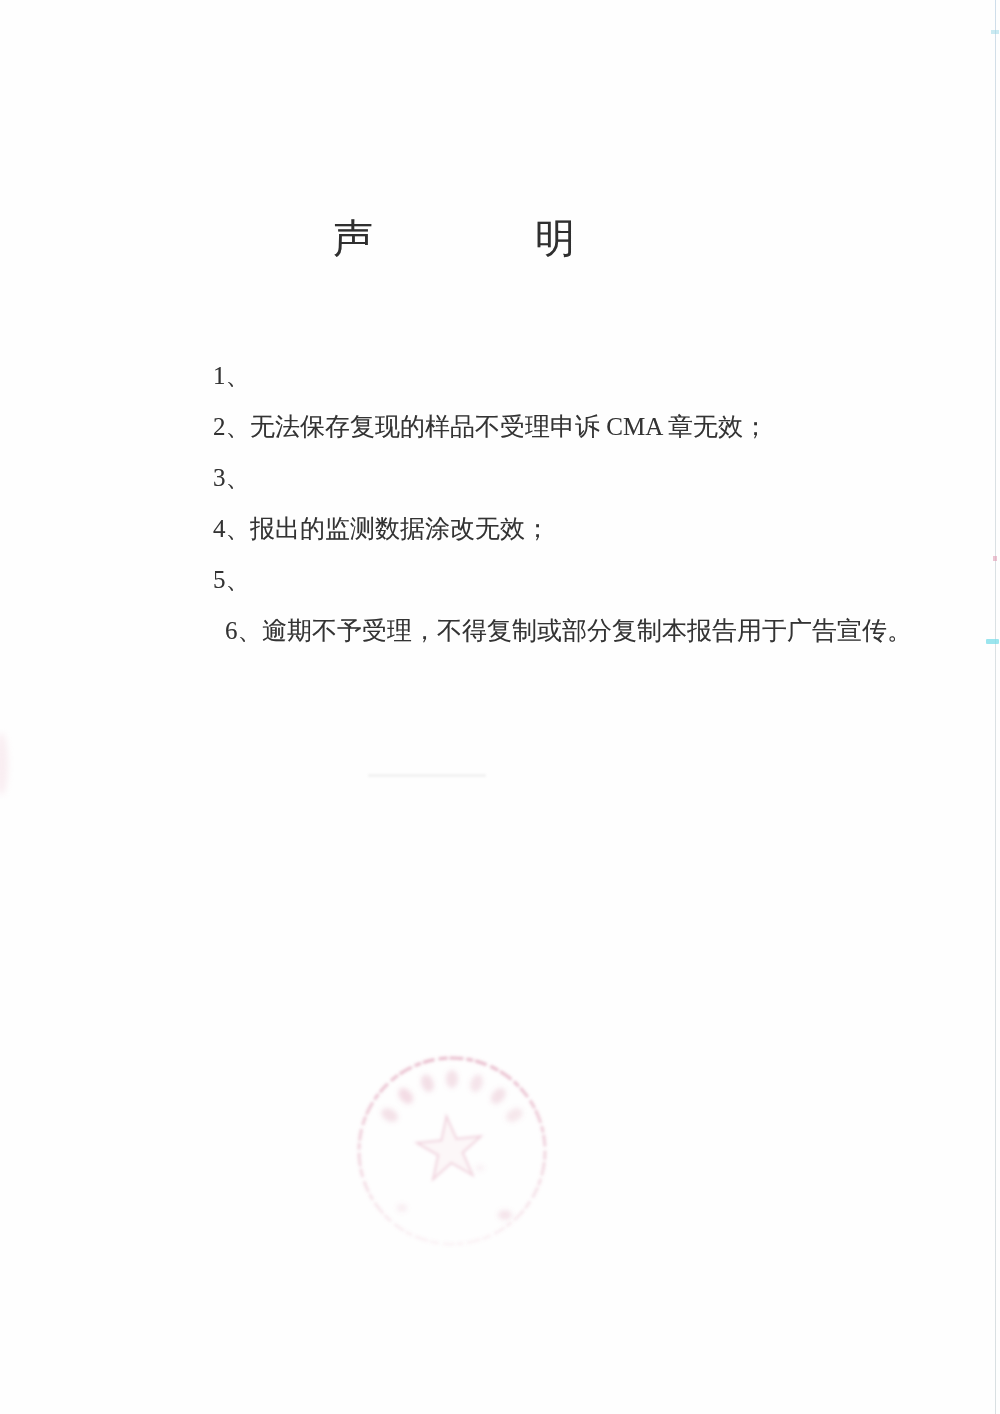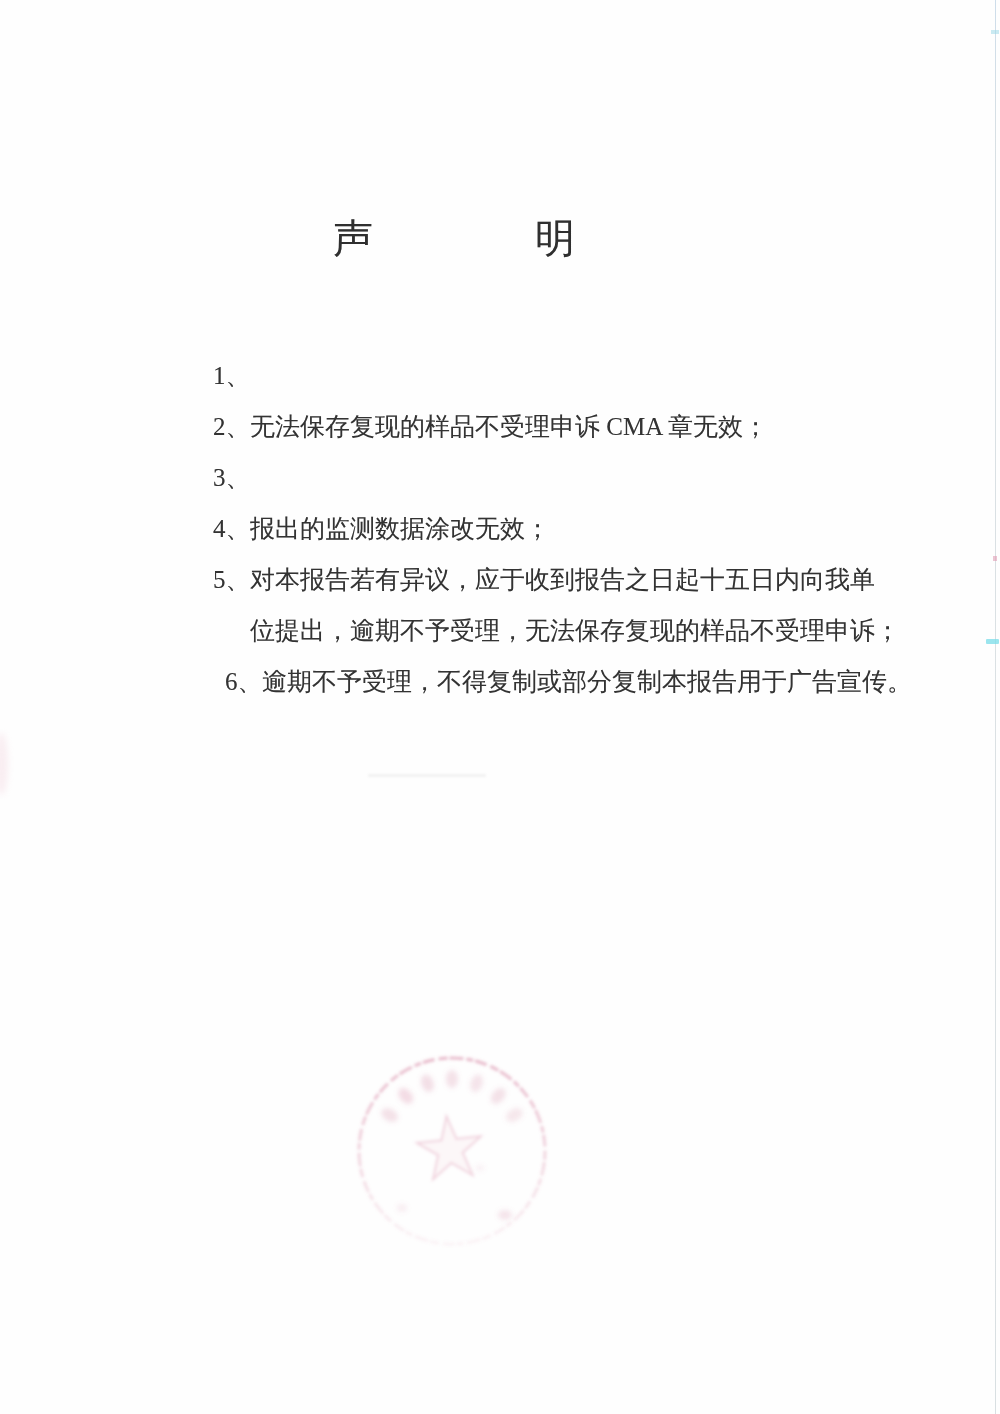--- a/index.html
+++ b/index.html
@@ -78,25 +78,20 @@
       <span class="num">3、</span>
     </div>
 
     <div class="row">
       <span class="num">4、</span>
       <span class="txt">报出的监测数据涂改无效；</span>
     </div>
 
     <div class="row">
       <span class="num">5、</span>
-      <span class="txt">对本报告若有异议，应于收到报告之日起十五日内向我单</span>
-    </div>
-    <div class="row">
-      <span class="num"></span>
-      <span class="txt">位提出，逾期不予受理，无法保存复现的样品不受理申诉；</span>
     </div>
 
     <div class="row indent6">
       <span class="num">6、</span>
       <span class="txt">逾期不予受理，不得复制或部分复制本报告用于广告宣传。</span>
     </div>
 
   </div>
 
   <svg class="stamp" viewBox="0 0 230 230" xmlns="http://www.w3.org/2000/svg" aria-hidden="true">

